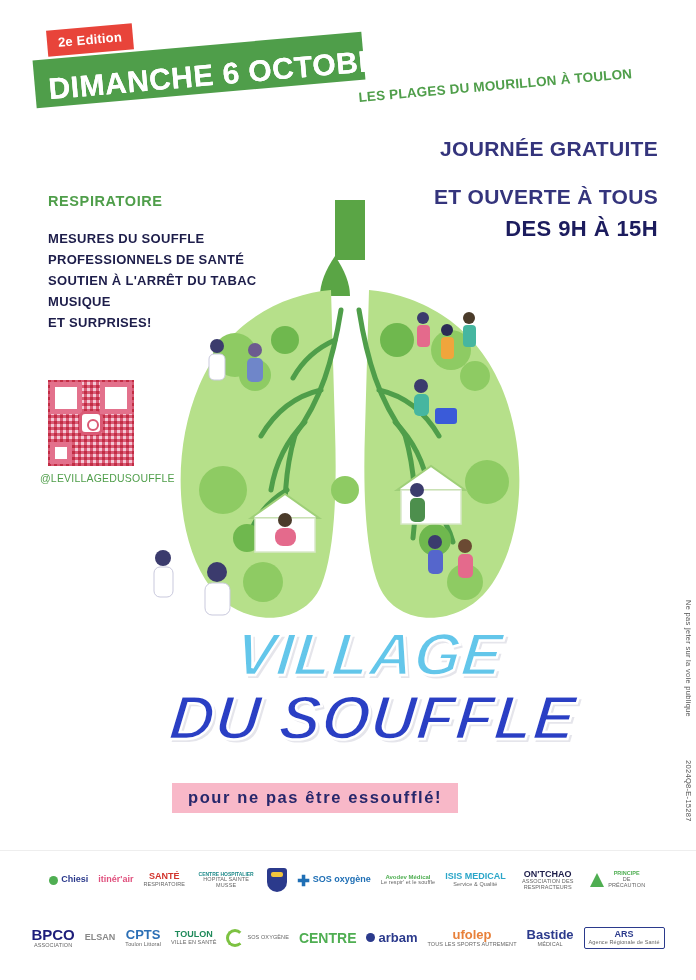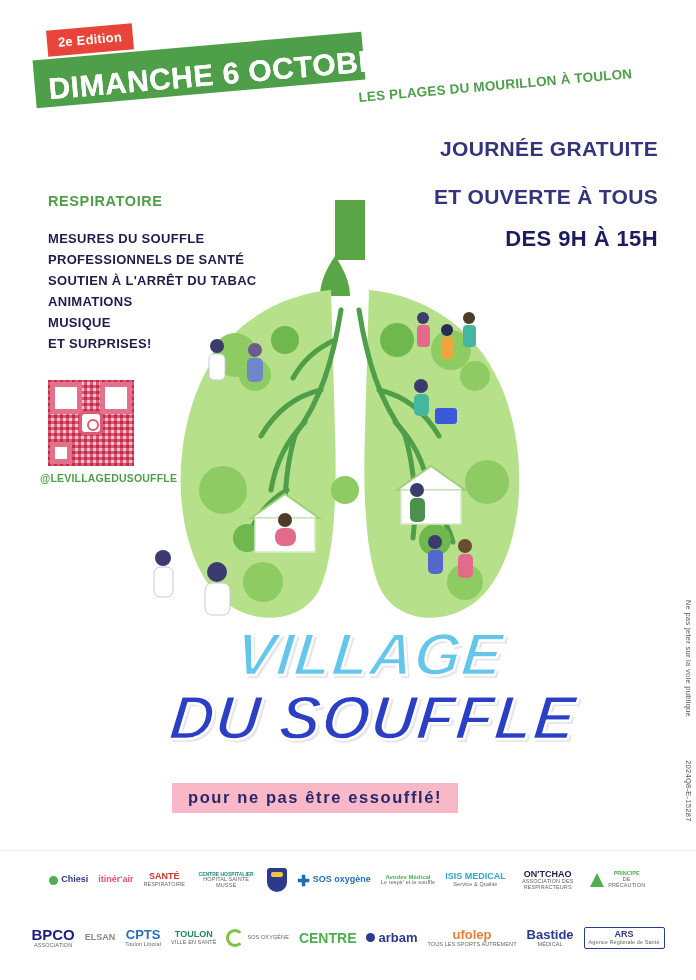--- a/index.html
+++ b/index.html
@@ -72,21 +72,21 @@
     color: #34347c;
     line-height: 1.12;
     letter-spacing: .3px;
     margin-top: 24px;
   }
   .free-l3 {
     font-size: 22px;
     font-weight: bold;
     color: #1c1c5e;
     letter-spacing: .4px;
-    margin-top: 18px;
+    margin-top: 8px;
   }
 
   
   .prog-title {
     position: absolute;
     left: 48px; top: 193px;
     color: #4f9e4a;
     font-weight: bold;
     font-size: 14.5px;
     letter-spacing: .6px;
@@ -139,21 +139,21 @@
     left: 5px; top: 5px;
     width: 8px; height: 8px;
     border: 2.5px solid #d9536f;
     border-radius: 50%;
   }
   .handle {
     position: absolute;
     left: 40px; top: 472px;
     color: #4f9e4a;
     font-size: 10.5px;
-    font-weight: bold;
+    font-weight: normal;
     letter-spacing: .2px;
   }
 
   
   .lungs { position: absolute; left: 135px; top: 190px; width: 430px; height: 460px; }
 
   
   .title-village {
     position: absolute;
     left: 236px; top: 620px;
@@ -281,21 +281,20 @@
     <div class="free-l1">JOURNÉE GRATUITE</div>
     <div class="free-l2">ET OUVERTE À TOUS</div>
     <div class="free-l3">DES 9H À 15H</div>
   </div>
 
   <div class="prog-title">RESPIRATOIRE</div>
   <div class="prog-list">
     <div>MESURES DU SOUFFLE</div>
     <div>PROFESSIONNELS DE SANTÉ</div>
     <div>SOUTIEN À L'ARRÊT DU TABAC</div>
-    <div>ANIMATIONS</div>
     <div>MUSIQUE</div>
     <div>ET SURPRISES!</div>
   </div>
 
   <div class="qr-wrap">
     <div class="qr">
         <div class="q3"></div>
         <div class="qr-center"></div>
       </div>
   </div>

